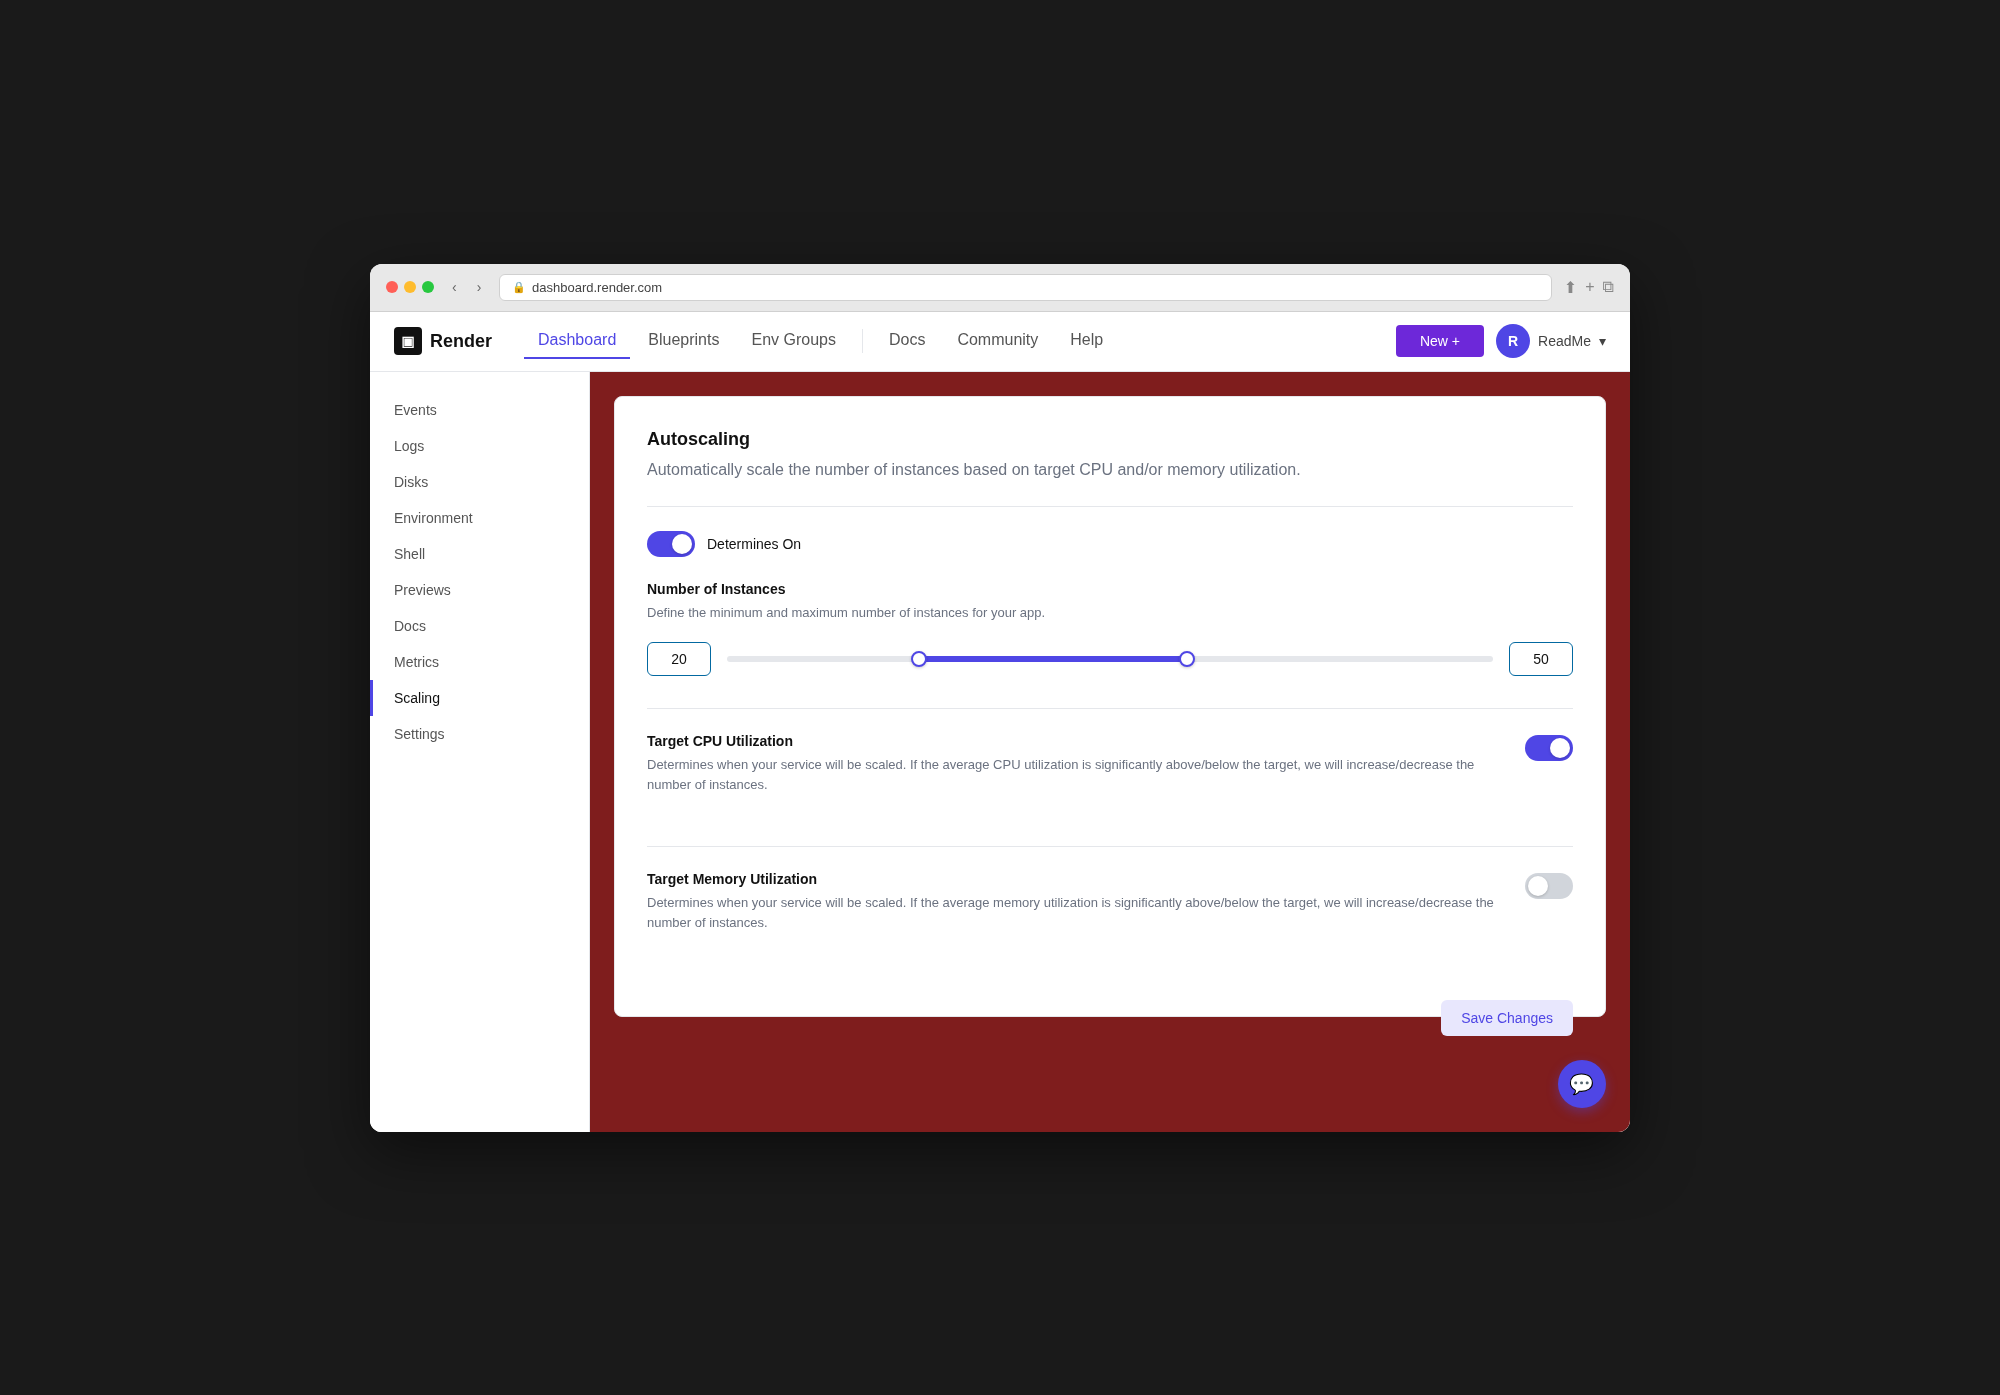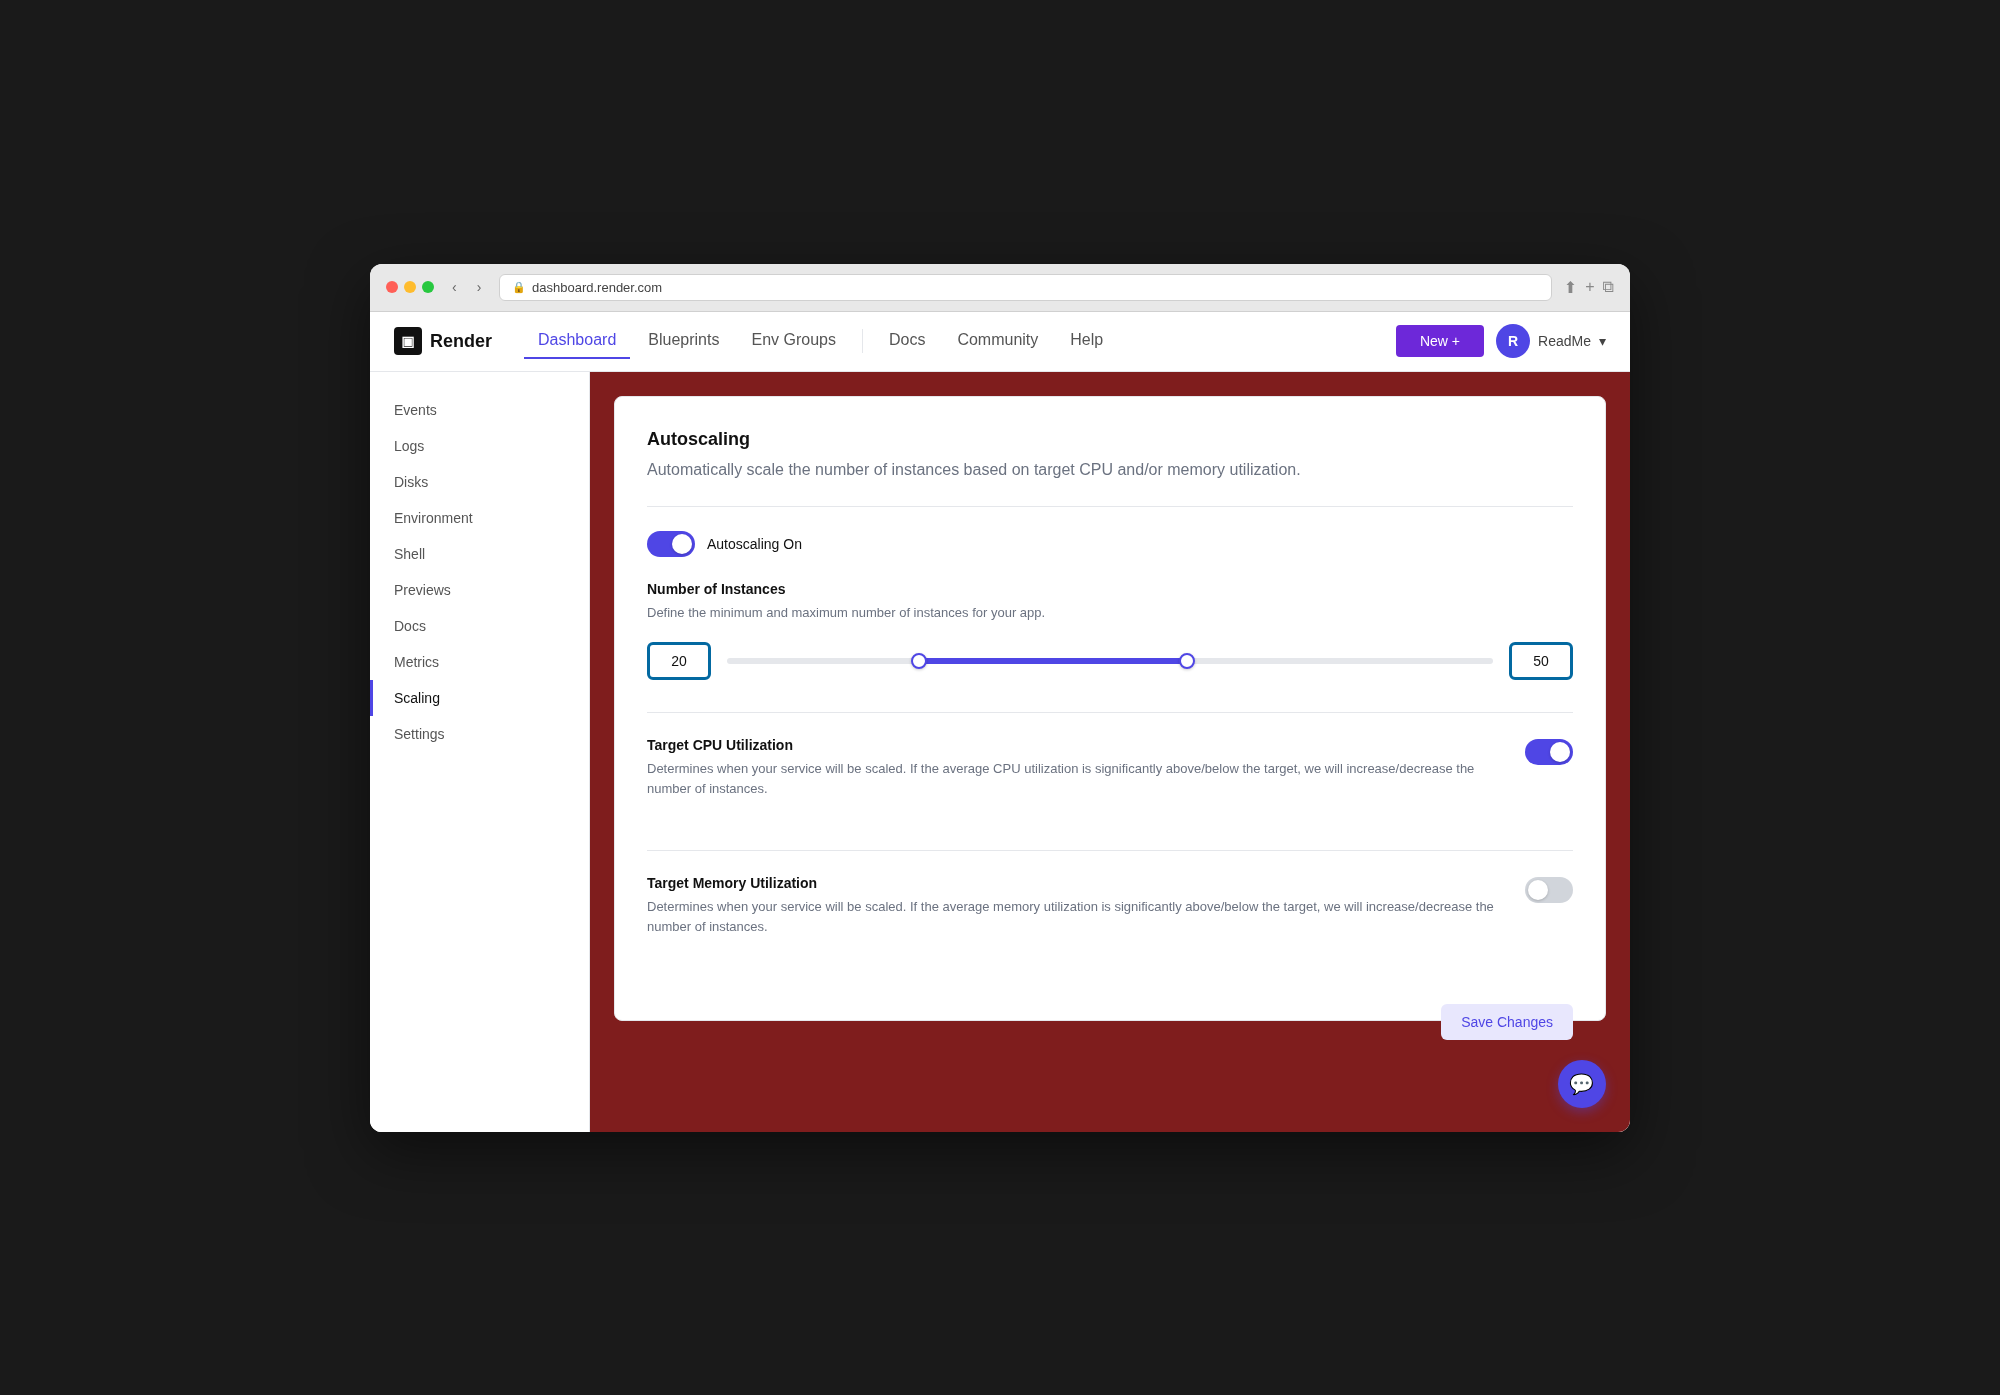--- a/index.html
+++ b/index.html
@@ -279,21 +279,21 @@
     }
 
     .range-row {
       display: flex;
       align-items: center;
       gap: 16px;
       margin-bottom: 8px;
     }
     .range-input-box {
       width: 64px;
-      border: 3px solid #0369a1;
+      border: 1px solid #0369a1;
       border-radius: 6px;
       padding: 8px 10px;
       font-size: 14px;
       text-align: center;
       color: #111;
     }
     .range-slider-container {
       flex: 1;
       position: relative;
       height: 24px;
@@ -458,21 +458,21 @@
 
           <h2 class="section-title">Autoscaling</h2>
           <p class="section-desc">Automatically scale the number of instances based on target CPU and/or memory utilization.</p>
 
           <div class="divider"></div>
 
           <div class="toggle-row">
             <div class="toggle on">
               <div class="toggle-thumb"></div>
             </div>
-            <span class="toggle-label">Autoscaling On</span>
+            <span class="toggle-label">Determines On</span>
           </div>
 
           <div class="section-block">
             <div class="subsection-title">Number of Instances</div>
             <div class="subsection-desc">Define the minimum and maximum number of instances for your app.</div>
 
             <div class="range-row">
               <input class="range-input-box" type="text" value="20" style="">
               <div class="range-slider-container">
                 <div class="range-track">

